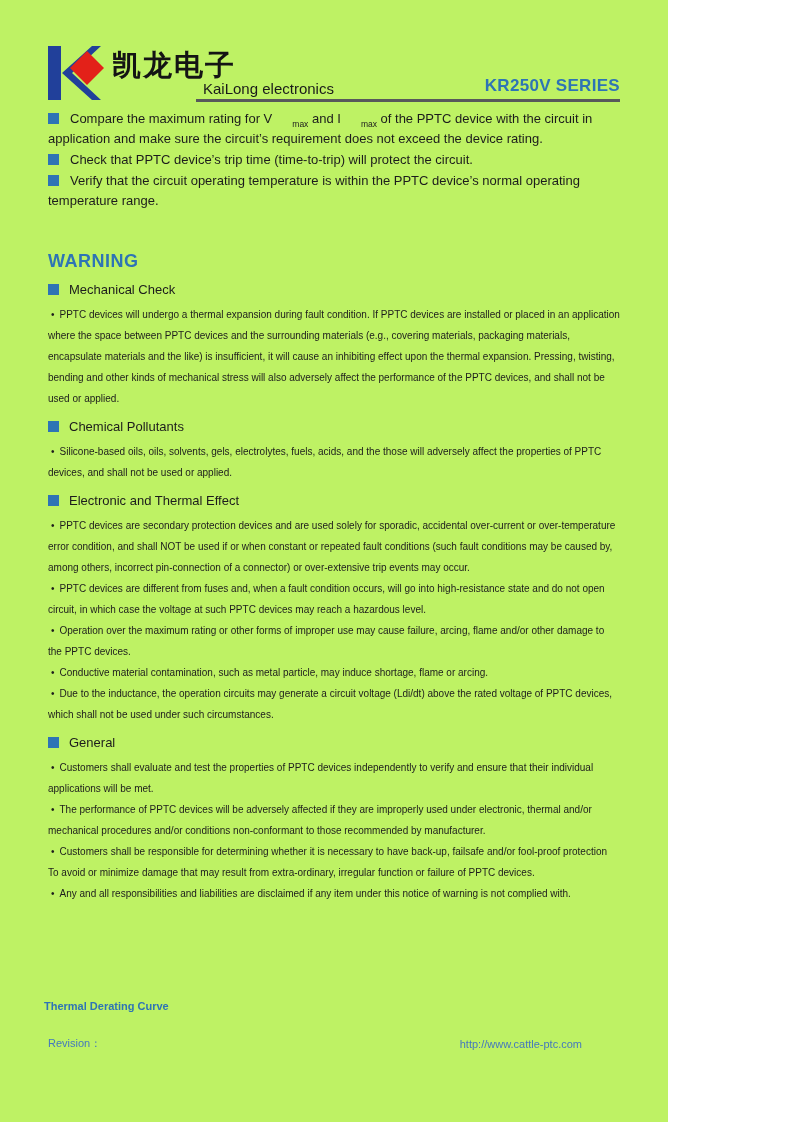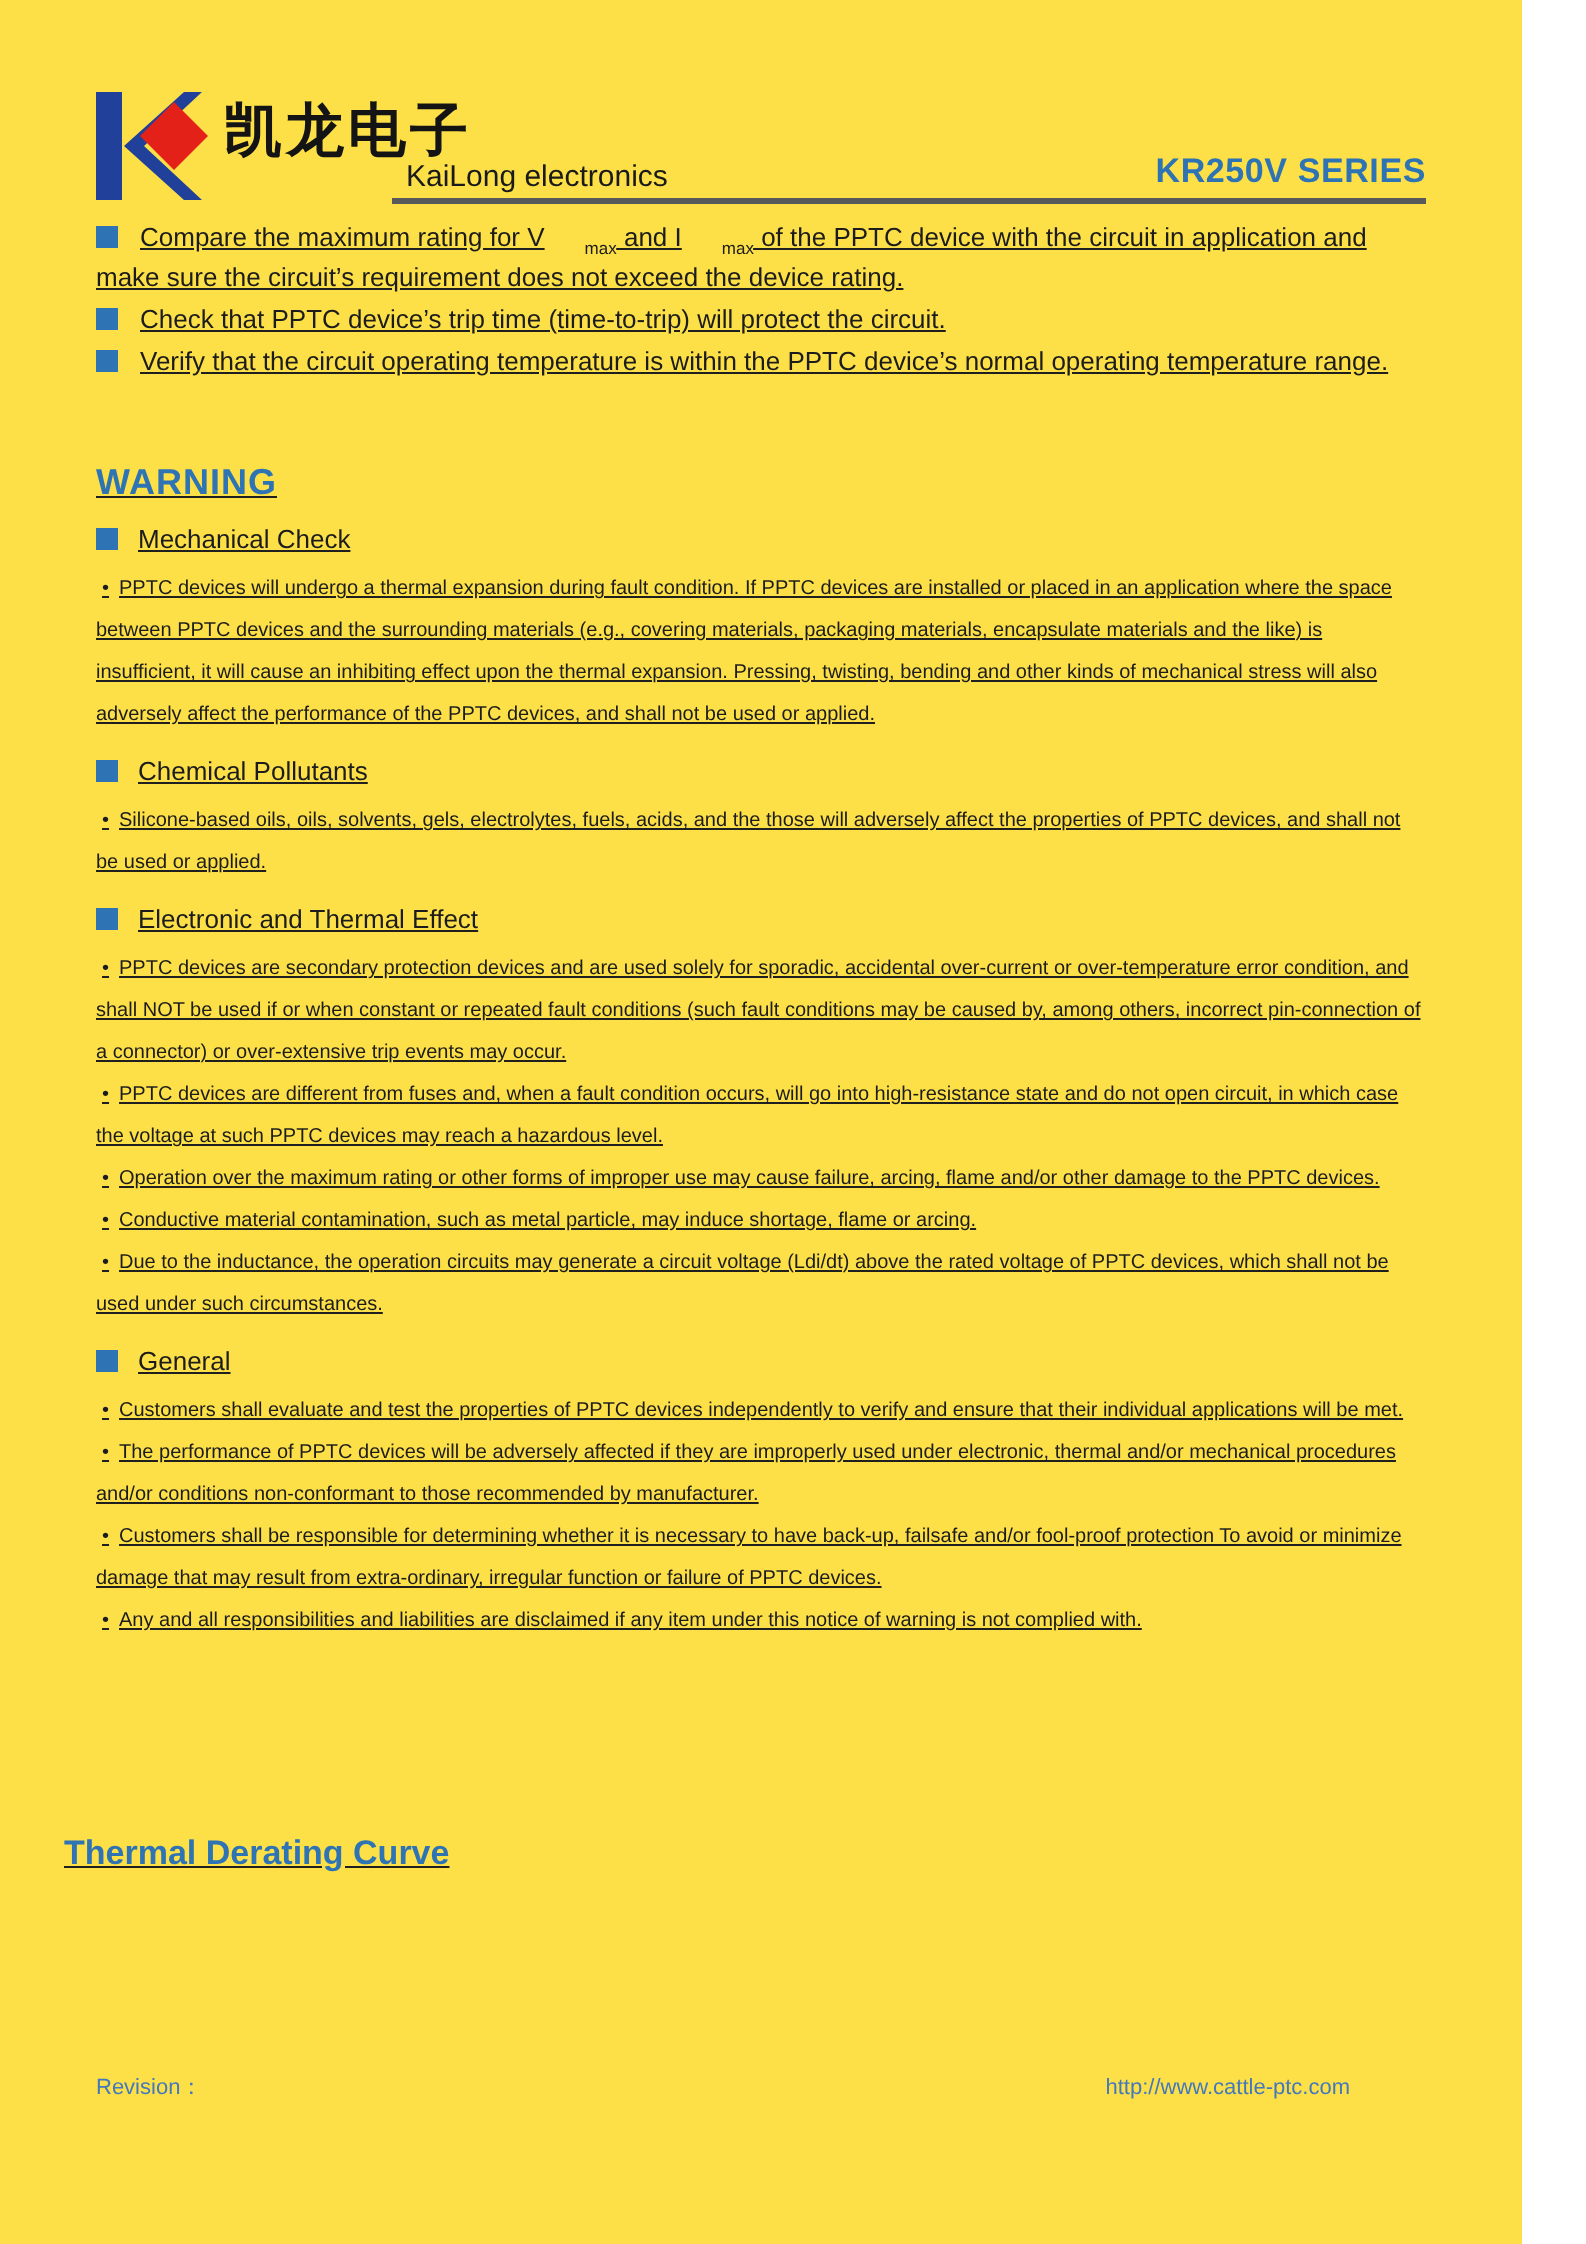--- a/index.html
+++ b/index.html
@@ -1,21 +1,21 @@
 <!DOCTYPE html>
 <html><head>
 <meta charset="utf-8">
 <style>
   * { box-sizing: border-box; }
   html,body { margin:0; padding:0; }
   body {
     width:793px; height:1122px; background:#ffffff;
     font-family:"Liberation Sans", sans-serif; color:#1f1f1f;
   }
-  .page { position:relative; width:761px; height:1122px; overflow:hidden; background:#fde047;text-decoration:underline; }
+  .page { position:relative; width:668px; height:1122px; overflow:hidden; background:#bef264; }
 
   
   .header { position:relative; margin:44px 48px 0; height:58px; }
   .logo-svg { position:absolute; left:0; top:0; }
   .logo-cn {
     position:absolute; left:64px; top:2px;
     font-size:29px; font-weight:700; color:#141414;
     font-family:"DejaVu Sans", sans-serif; letter-spacing:2px;
   }
   .logo-en { position:absolute; left:155px; bottom:5px; font-size:15px; color:#1a1a1a; }
@@ -32,21 +32,21 @@
   sub { font-size:8.5px; line-height:0;margin-left:20px; }
 
   
   .warning-title { margin:40px 48px 0; font-size:18px; font-weight:700; color:#2e74b5; letter-spacing:0.5px; }
   .sec-h { margin:8px 48px 4px; font-size:13px; font-weight:400; color:#1c1c1c; line-height:20px; }
   .sec-h .sq { margin-right:10px; }
   .para { margin:0 48px; font-size:10px; line-height:21px; color:#1c1c1c; }
   .dot { margin:0 5px 0 3px; }
 
   
-  .derating-title { margin:96px 32px 0; font-size:17px; font-weight:700; color:#2e74b5; }
+  .derating-title { margin:96px 44px 0; font-size:11px; font-weight:700; color:#2e74b5; }
   .footer {
     position:absolute; left:48px; right:86px; top:1036px;
     display:flex; justify-content:space-between; align-items:center;
     font-size:11px; color:#4478bd;
   }
   .footer a { color:#4478bd; text-decoration:none; cursor:pointer; }
 </style>
 </head>
 <body>
 

